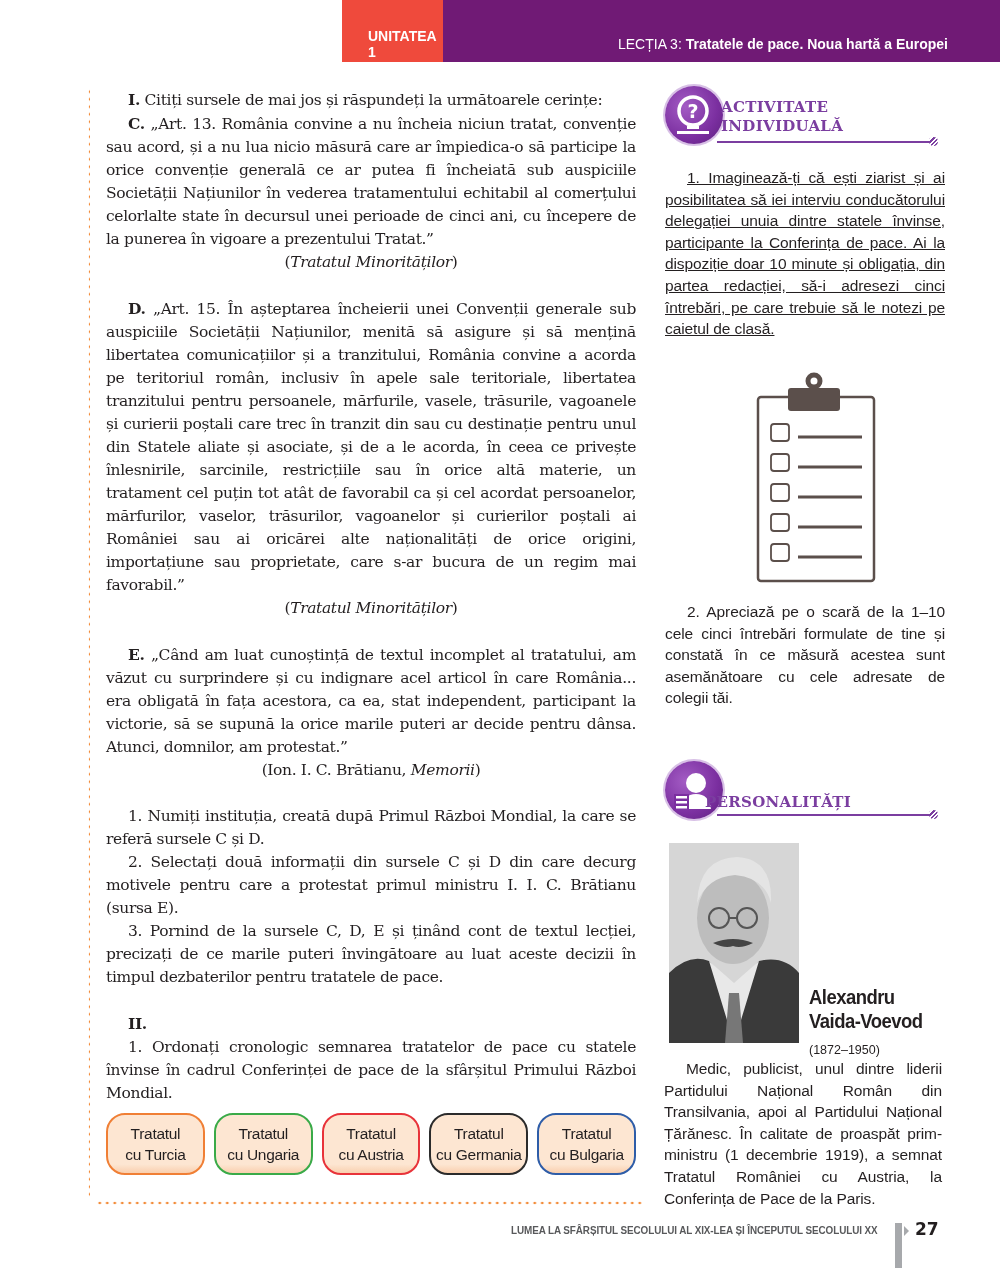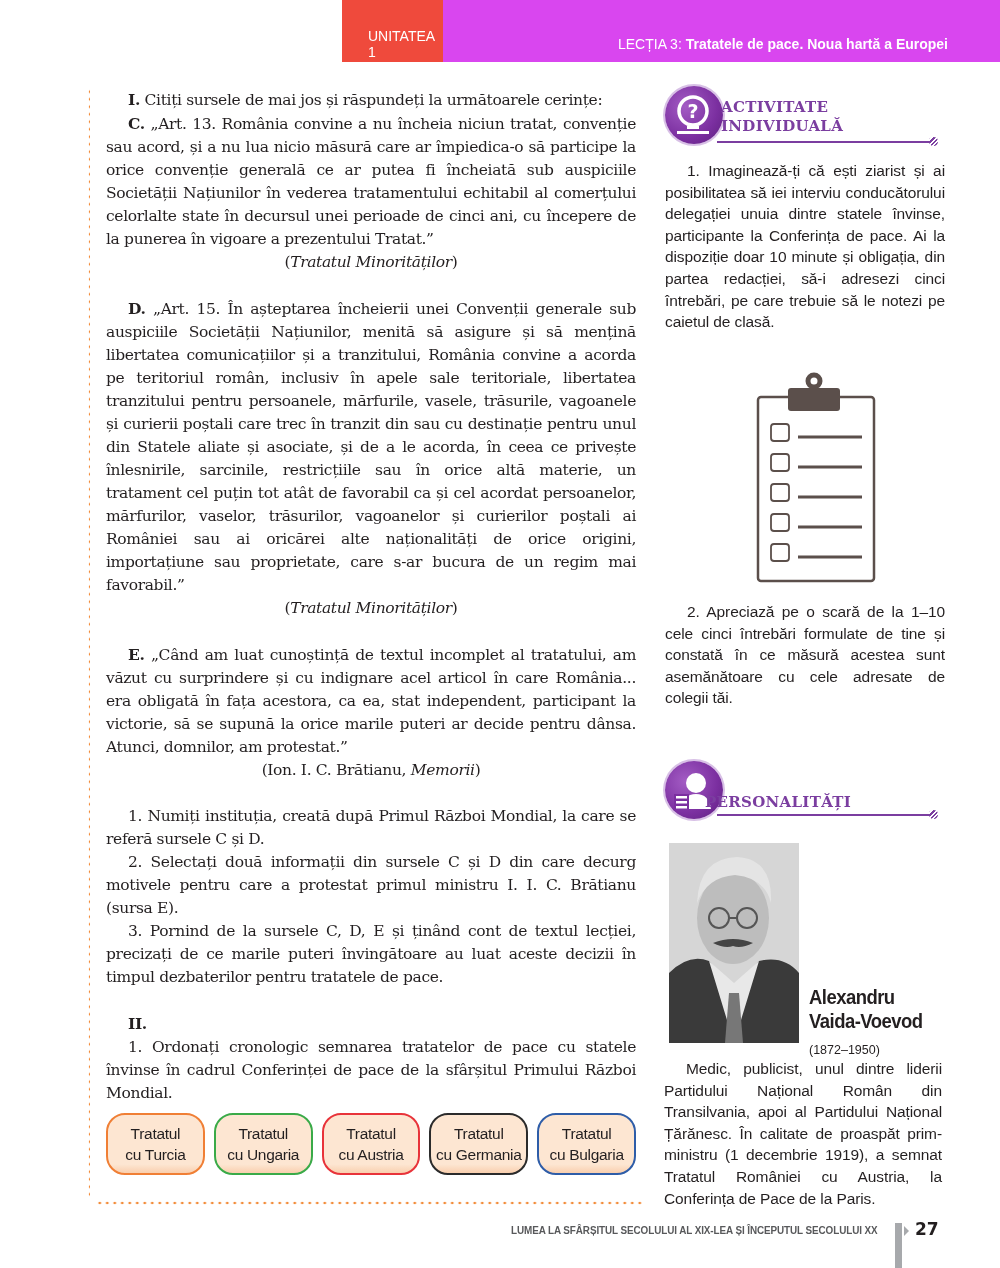--- a/index.html
+++ b/index.html
@@ -2,23 +2,23 @@
 <html><head>
 <meta charset="utf-8">
 <style>
   * { box-sizing: border-box; margin: 0; padding: 0; }
   html, body { width: 1000px; height: 1268px; background: #ffffff; overflow: hidden; }
   body { position: relative; font-family: "DejaVu Serif", serif; color: #231f20; }
 
   
   .header { position: absolute; top: 0; left: 342px; width: 658px; height: 62px; display: flex; }
   .hdr-unit { width: 101px; height: 100%; background: #ef4a3c; color: #fff;
-    font-family: "Liberation Sans", sans-serif; font-weight: normal; font-size: 14px;
+    font-family: "Liberation Sans", sans-serif; font-weight: bold; font-size: 14px;
     display: flex; align-items: center; padding-left: 26px; padding-top: 26px; }
-  .hdr-lesson { flex: 1; height: 100%; background: #d946ef; color: #fff;
+  .hdr-lesson { flex: 1; height: 100%; background: #701a75; color: #fff;
     font-family: "Liberation Sans", sans-serif; font-size: 14px;
     display: flex; align-items: center; justify-content: flex-end; padding-right: 52px; padding-top: 26px; }
   .hdr-lesson .l1 { font-weight: normal; }
   .hdr-lesson .l2 { font-weight: bold; }
 
   
   .left-border { position: absolute; left: 88px; top: 88px; width: 2px; height: 1110px;
     background-image: radial-gradient(circle, #f28c3a 1.3px, transparent 1.6px);
     background-size: 4px 7.5px; background-repeat: repeat-y; }
   .bottom-border { position: absolute; left: 96px; top: 1201px; width: 548px; height: 4px;
@@ -151,21 +151,21 @@
         <text x="28" y="32" text-anchor="middle" font-family="DejaVu Sans, sans-serif" font-size="19" font-weight="bold" fill="#fff">?</text>
       </svg>
     </div>
     <div class="box-title" style="top:12px;">
       <div>ACTIVITATE</div>
       <div>INDIVIDUALĂ</div>
     </div>
     <div class="box-line" style="left:52px; top:55px; width:214px;"></div>
     <div class="box-end" style="left:264px; top:51px;"></div>
   </div>
-  <p class="side-text ind" style="margin-top:14px;">1. Imaginează-ți că ești ziarist și ai posibilitatea să iei interviu conducătorului delegației unuia dintre statele învinse, participante la Conferința de pace. Ai la dispoziție doar 10 minute și obligația, din partea redacției, să-i adresezi cinci întrebări, pe care trebuie să le notezi pe caietul de clasă.</p>
+  <p class="side-text ind" style="margin-top:21px;text-decoration:underline;">1. Imaginează-ți că ești ziarist și ai posibilitatea să iei interviu conducătorului delegației unuia dintre statele învinse, participante la Conferința de pace. Ai la dispoziție doar 10 minute și obligația, din partea redacției, să-i adresezi cinci întrebări, pe care trebuie să le notezi pe caietul de clasă.</p>
 </div>
 
 <div class="clip">
   <svg width="132" height="216" viewBox="0 0 132 216">
     <g fill="none" stroke="#5b4f4b" stroke-width="2.5">
       <rect x="10" y="28" width="116" height="184" rx="3"></rect>
       <circle cx="66" cy="12" r="6" stroke-width="5"></circle>
     </g>
     <rect x="40" y="19" width="52" height="23" rx="3" fill="#5b4f4b"></rect>
     <g fill="none" stroke="#5b4f4b" stroke-width="1.8">

